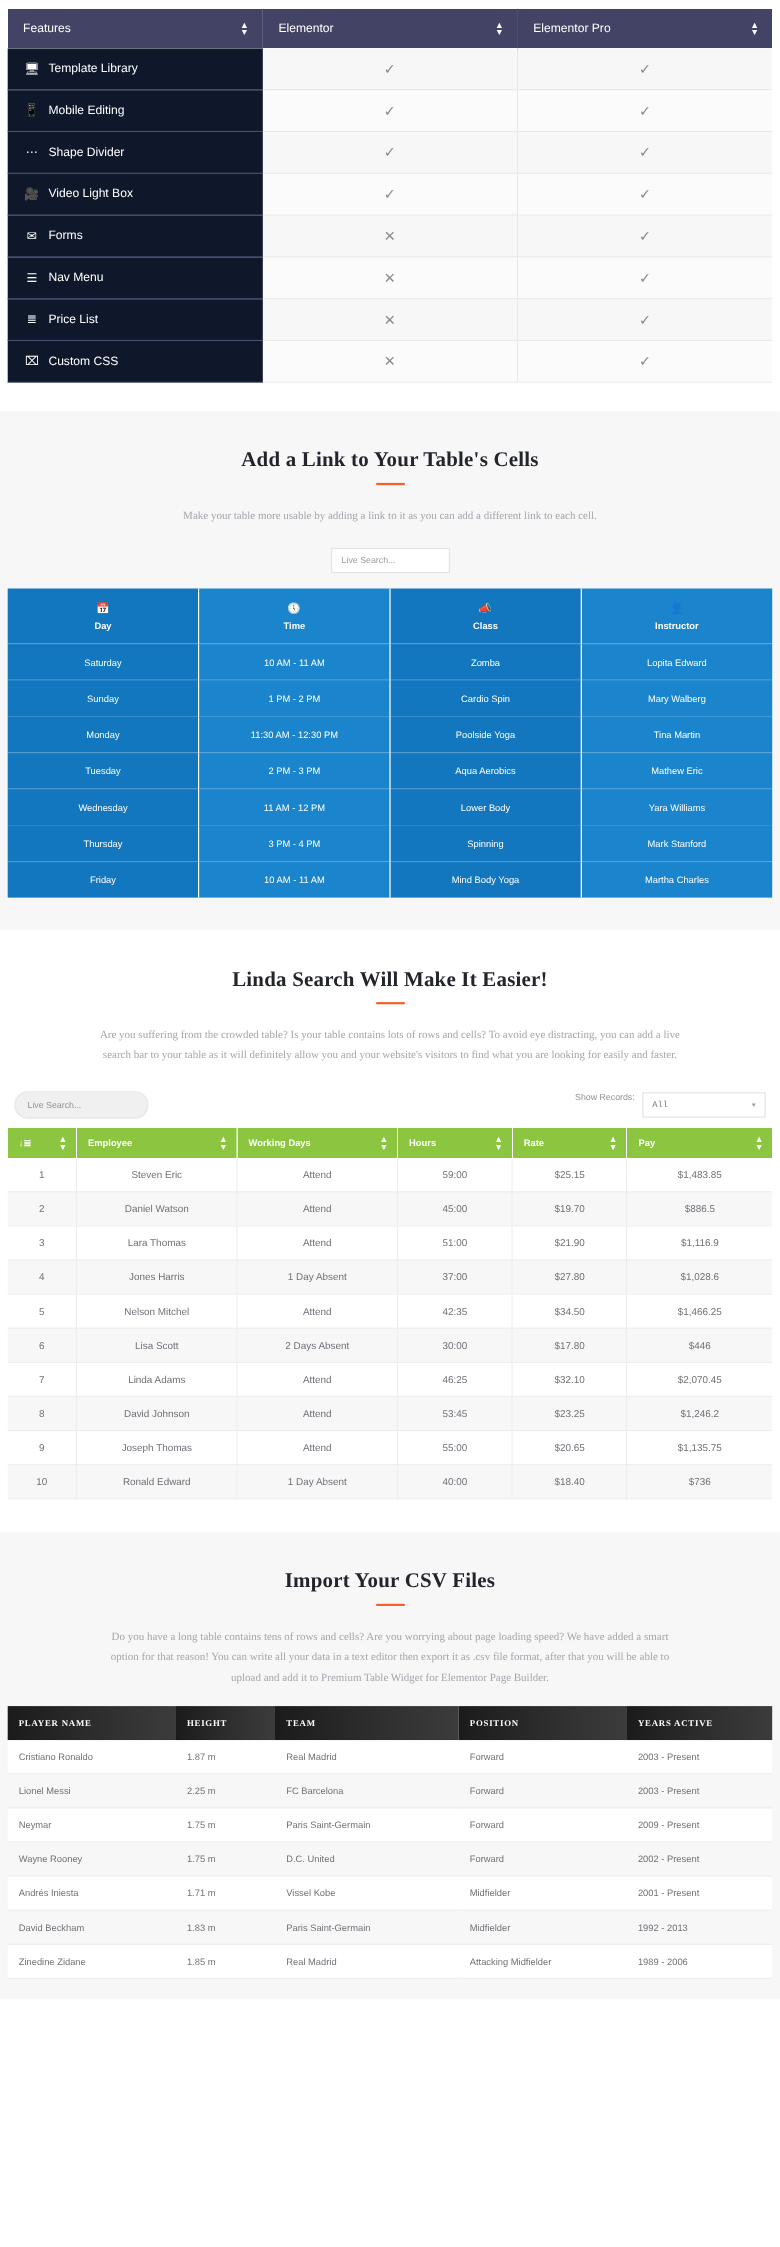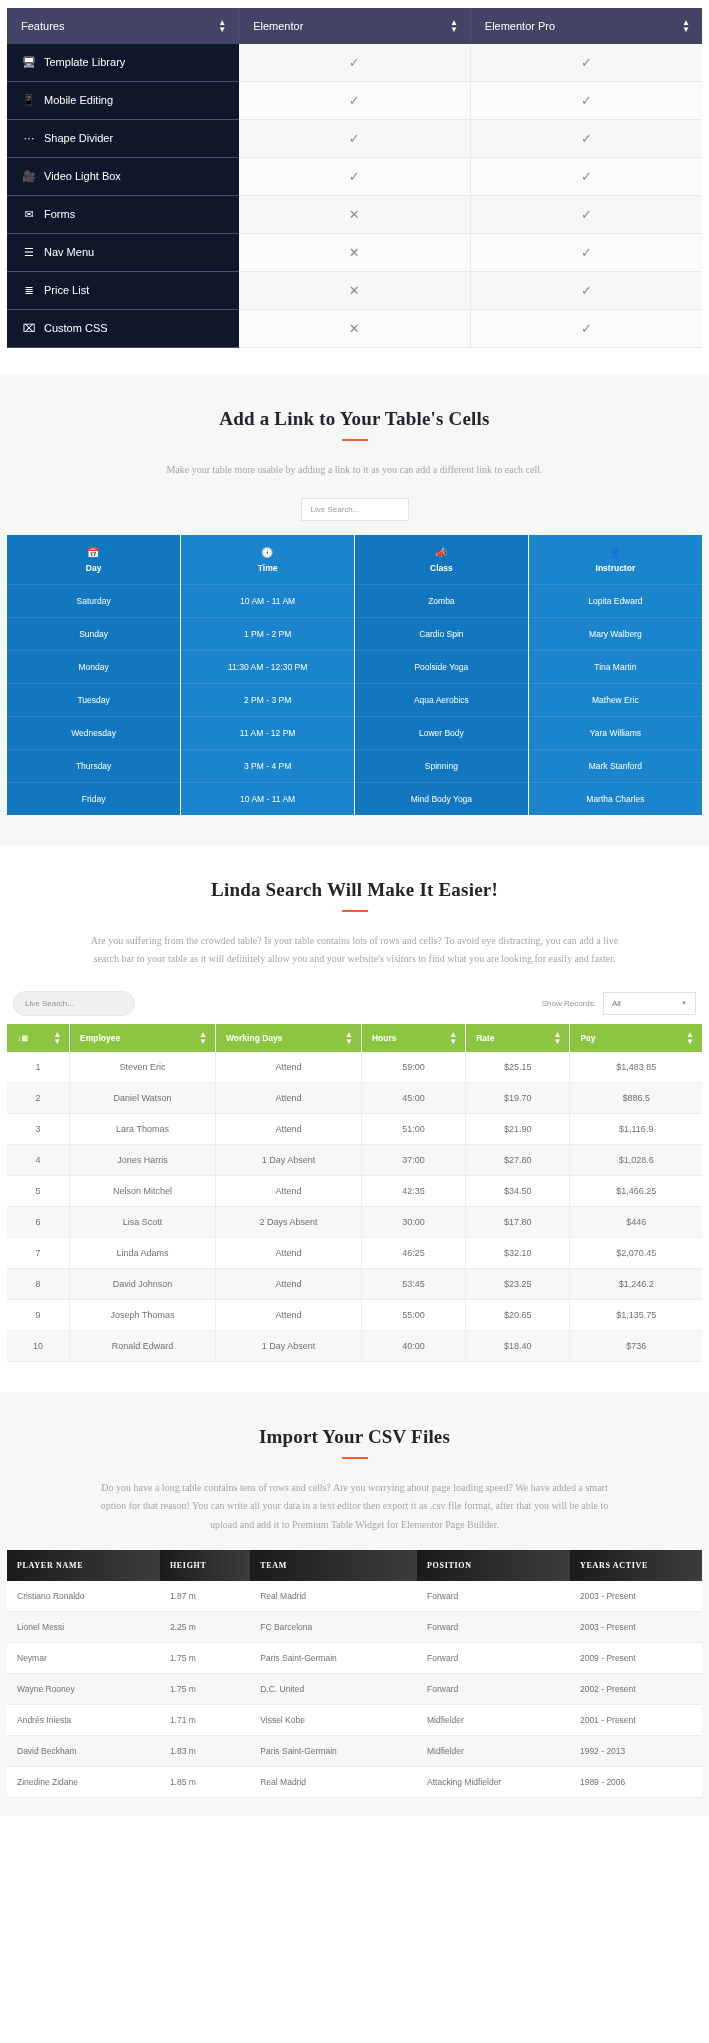--- a/index.html
+++ b/index.html
@@ -158,32 +158,33 @@
   }
   .pill-search {
     width: 122px;
     padding: 7px 11px;
     background: #f0f0f0;
     border: 1px solid #e6e6e6;
     border-radius: 16px;
     font-size: 8px;
     color: #8f9298;
   }
-  .rec-wrap { display: flex; align-items: center; gap: 7px; }
+  .rec-wrap { display: flex; align-items: flex-start; gap: 7px; }
   .rec-label { font-size: 8px; color: #8f9298; }
   .rec-select {
-    width: 93px;
+    width: 112px;
     padding: 6px 8px;
     background: #ffffff;
     border: 1px solid #e0e0e0;
     font-size: 8px;
     color: #74787d;
     display: flex;
     align-items: center;
     justify-content: space-between;
+    font-family: Liberation Mono, monospace;
   }
   .rec-select .car { font-size: 6px; color: #9b9ea3; }
 
   .green-table {
     width: 695px;
     margin: 8px auto 0 auto;
     border-collapse: collapse;
     table-layout: fixed;
   }
   .green-table th {

